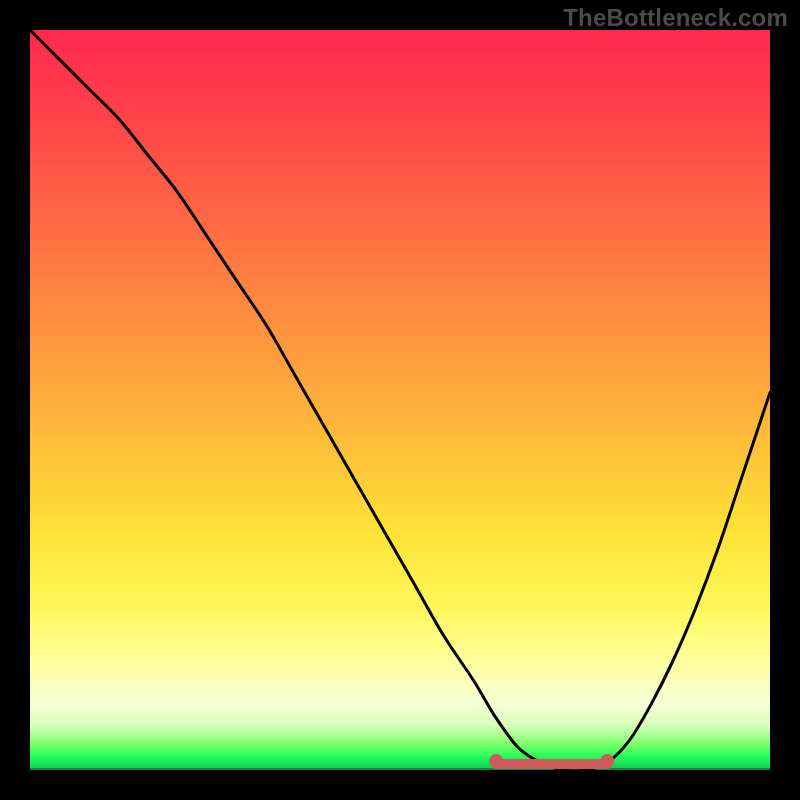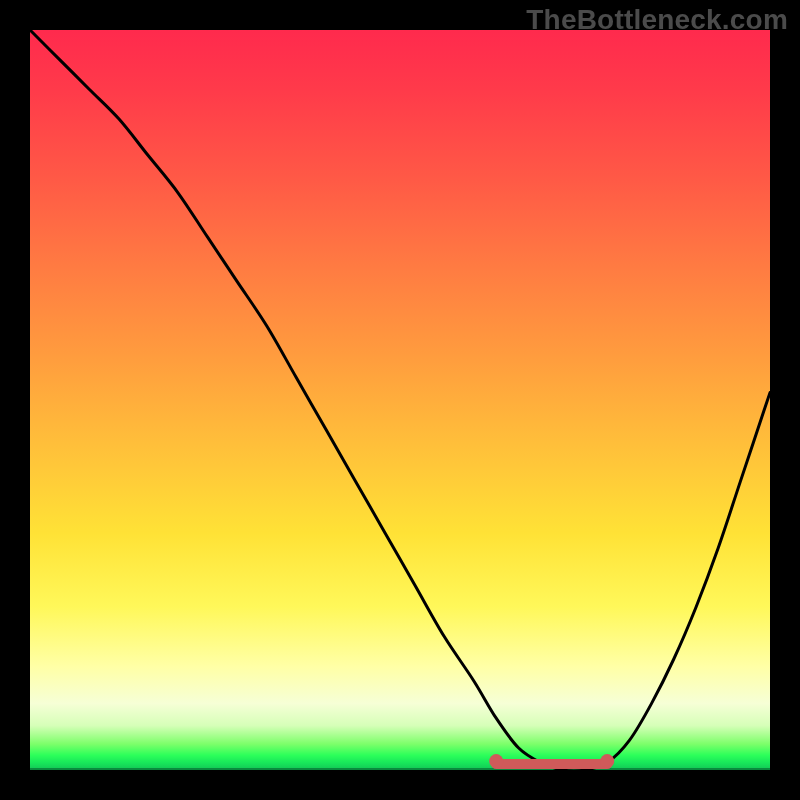--- a/index.html
+++ b/index.html
@@ -15,21 +15,21 @@
     position: relative;
     width: 800px;
     height: 800px;
     background: #000;
   }
   .watermark {
     position: absolute;
     top: 4px;
     right: 12px;
     color: #4b4b4b;
-    font-size: 28px;
+    font-size: 24px;
     font-weight: 600;
     letter-spacing: 0.2px;
     z-index: 10;
     text-align: right;
   }
   .plot-area {
     position: absolute;
     left: 30px;
     top: 30px;
     width: 740px;

